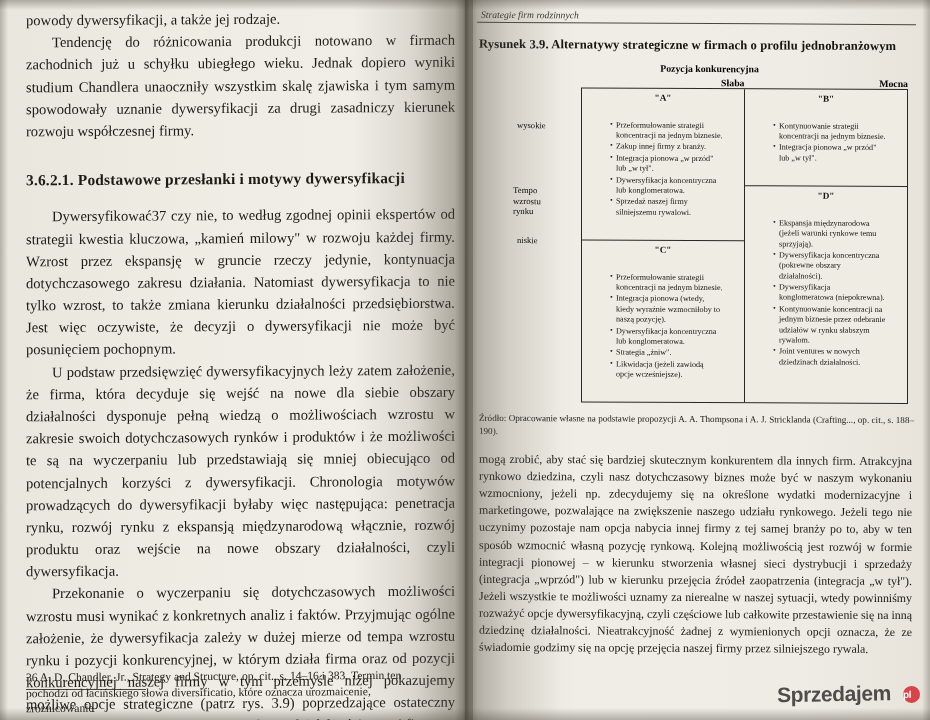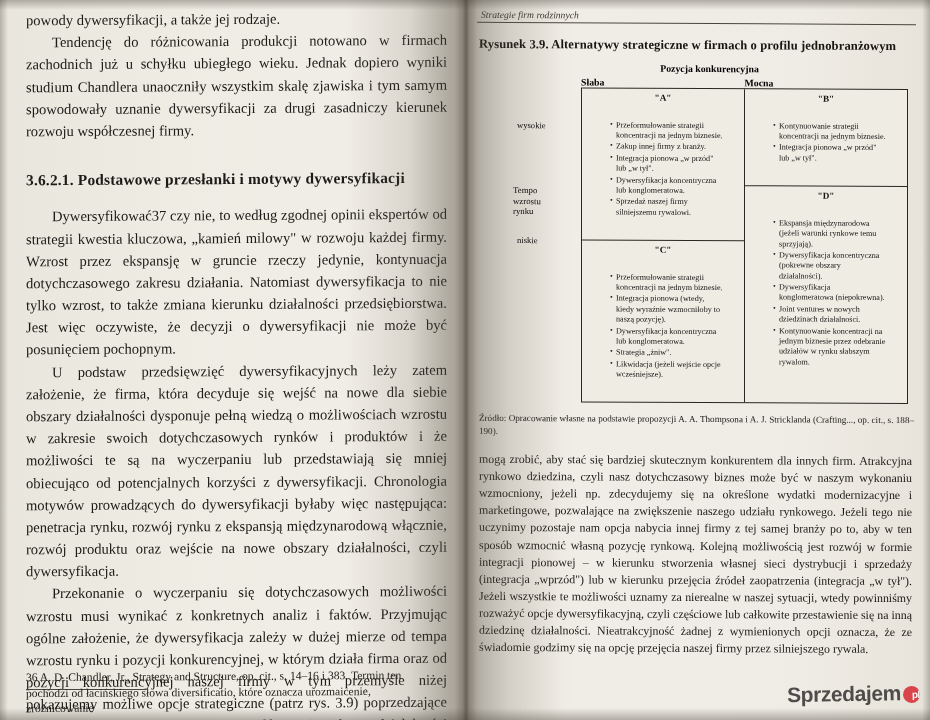--- a/index.html
+++ b/index.html
@@ -13,21 +13,21 @@
   
   .spread{
     position:absolute;inset:0;
     background:
       linear-gradient(90deg,#e9e6dd 0%, #efece4 20%, #f1eee7 44%, #d9d5cb 49.5%, #cfcbc1 50.2%, #e4e0d7 52%, #f0ede6 62%, #efece5 86%, #e7e3da 100%);
   }
   .page{
     position:absolute;top:0;bottom:0;
     overflow:hidden;
   }
-  .page.left{left:0;width:465px;}
+  .page.left{left:0;width:465px;padding-left:8px;}
   .page.right{left:465px;width:465px;}
 
   .gutter{
     position:absolute;left:455px;top:0;width:22px;height:100%;
     background:linear-gradient(90deg,rgba(90,84,74,0) 0%,rgba(80,74,64,0.30) 35%,rgba(60,55,46,0.55) 50%,rgba(80,74,64,0.28) 66%,rgba(90,84,74,0) 100%);
     filter:blur(0.4px);
     pointer-events:none;
   }
 
   
@@ -74,21 +74,21 @@
   }
   .fig{
     margin:0 8px 0 34px;position:relative;
   }
   .axis-top{
     text-align:center;font-size:9.8px;font-weight:bold;margin-bottom:3px;
   }
   .colheads{
     display:flex;font-size:9.8px;font-weight:bold;margin-left:70px;
   }
-  .colheads span{flex:1;text-align:left;}
+  .colheads span{flex:1;text-align:right;}
   .matrix{
     display:flex;border:1px solid #2a2822;margin-left:70px;position:relative;
     background:#efece4;
   }
   .mcol{flex:1;display:flex;flex-direction:column;}
   .mcol.left-col{border-right:1px solid #2a2822;}
   .cell{
     padding:4px 5px 6px 5px;
     font-size:8.1px;line-height:1.28;color:#141310;
   }
@@ -126,21 +126,21 @@
   .wm{
     position:absolute;right:10px;bottom:14px;
     font-family:"Liberation Sans", sans-serif;
     font-size:21px;font-weight:bold;color:#2b2b2b;opacity:.82;
     letter-spacing:-.4px;
     transform:rotate(-1deg);
   }
   .wm .dot{
     display:inline-block;width:17px;height:17px;border-radius:50%;
     background:#d6202b;color:#fff;font-size:10px;line-height:17px;
-    text-align:right;margin-left:2px;vertical-align:2px;
+    text-align:left;margin-left:12px;vertical-align:2px;
   }
   
   .edge-top{position:absolute;left:0;right:0;top:0;height:10px;background:linear-gradient(180deg,rgba(60,55,46,.35),rgba(60,55,46,0));}
   .edge-bot{position:absolute;left:0;right:0;bottom:0;height:12px;background:linear-gradient(0deg,rgba(60,55,46,.35),rgba(60,55,46,0));}
   .edge-l{position:absolute;left:0;top:0;bottom:0;width:8px;background:linear-gradient(90deg,rgba(60,55,46,.30),rgba(60,55,46,0));}
   .edge-r{position:absolute;right:0;top:0;bottom:0;width:8px;background:linear-gradient(270deg,rgba(60,55,46,.30),rgba(60,55,46,0));}
 </style>
 </head>
 <body>
 
@@ -195,40 +195,40 @@
                   <li>Sprzedaż naszej firmy silniejszemu rywalowi.</li>
                 </ul>
             </div>
             <div class="cell">
               <div class="lbl">"C"</div>
               <ul id="qc">
                   <li>Przeformułowanie strategii koncentracji na jednym biznesie.</li>
                   <li>Integracja pionowa (wtedy, kiedy wyraźnie wzmocniłoby to naszą pozycję).</li>
                   <li>Dywersyfikacja koncentryczna lub konglomeratowa.</li>
                   <li>Strategia „żniw".</li>
-                  <li>Likwidacja (jeżeli wejście opcje wcześniejsze).</li>
+                  <li>Likwidacja (jeżeli zawiodą opcje wcześniejsze).</li>
                 </ul>
             </div>
           </div>
           <div class="mcol">
             <div class="cell bord">
               <div class="lbl">"B"</div>
               <ul id="qb">
                   <li>Kontynuowanie strategii koncentracji na jednym biznesie.</li>
                   <li>Integracja pionowa „w przód" lub „w tył".</li>
                 </ul>
             </div>
             <div class="cell">
               <div class="lbl">"D"</div>
               <ul id="qd">
                   <li>Ekspansja międzynarodowa (jeżeli warunki rynkowe temu sprzyjają).</li>
                   <li>Dywersyfikacja koncentryczna (pokrewne obszary działalności).</li>
                   <li>Dywersyfikacja konglomeratowa (niepokrewna).</li>
+                  <li>Kontynuowanie koncentracji na jednym biznesie przez odebranie udziałów w rynku słabszym rywalom.</li>
                   <li>Joint ventures w nowych dziedzinach działalności.</li>
-                  <li>Kontynuowanie koncentracji na jednym biznesie przez odebranie udziałów w rynku słabszym rywalom.</li>
                 </ul>
             </div>
           </div>
         </div>
       </div>
 
       <div class="source">Źródło: Opracowanie własne na podstawie propozycji A. A. Thompsona i A. J. Stricklanda (Crafting..., op. cit., s. 188–190).</div>
       <div class="rcol">
         <p>mogą zrobić, aby stać się bardziej skutecznym konkurentem dla innych firm. Atrakcyjna rynkowo dziedzina, czyli nasz dotychczasowy biznes może być w naszym wykonaniu wzmocniony, jeżeli np. zdecydujemy się na określone wydatki modernizacyjne i marketingowe, pozwalające na zwiększenie naszego udziału rynkowego. Jeżeli tego nie uczynimy pozostaje nam opcja nabycia innej firmy z tej samej branży po to, aby w ten sposób wzmocnić własną pozycję rynkową. Kolejną możliwością jest rozwój w formie integracji pionowej – w kierunku stworzenia własnej sieci dystrybucji i sprzedaży (integracja „wprzód") lub w kierunku przejęcia źródeł zaopatrzenia (integracja „w tył"). Jeżeli wszystkie te możliwości uznamy za nierealne w naszej sytuacji, wtedy powinniśmy rozważyć opcje dywersyfikacyjną, czyli częściowe lub całkowite przestawienie się na inną dziedzinę działalności. Nieatrakcyjność żadnej z wymienionych opcji oznacza, że ze świadomie godzimy się na opcję przejęcia naszej firmy przez silniejszego rywala.</p>
       </div>

